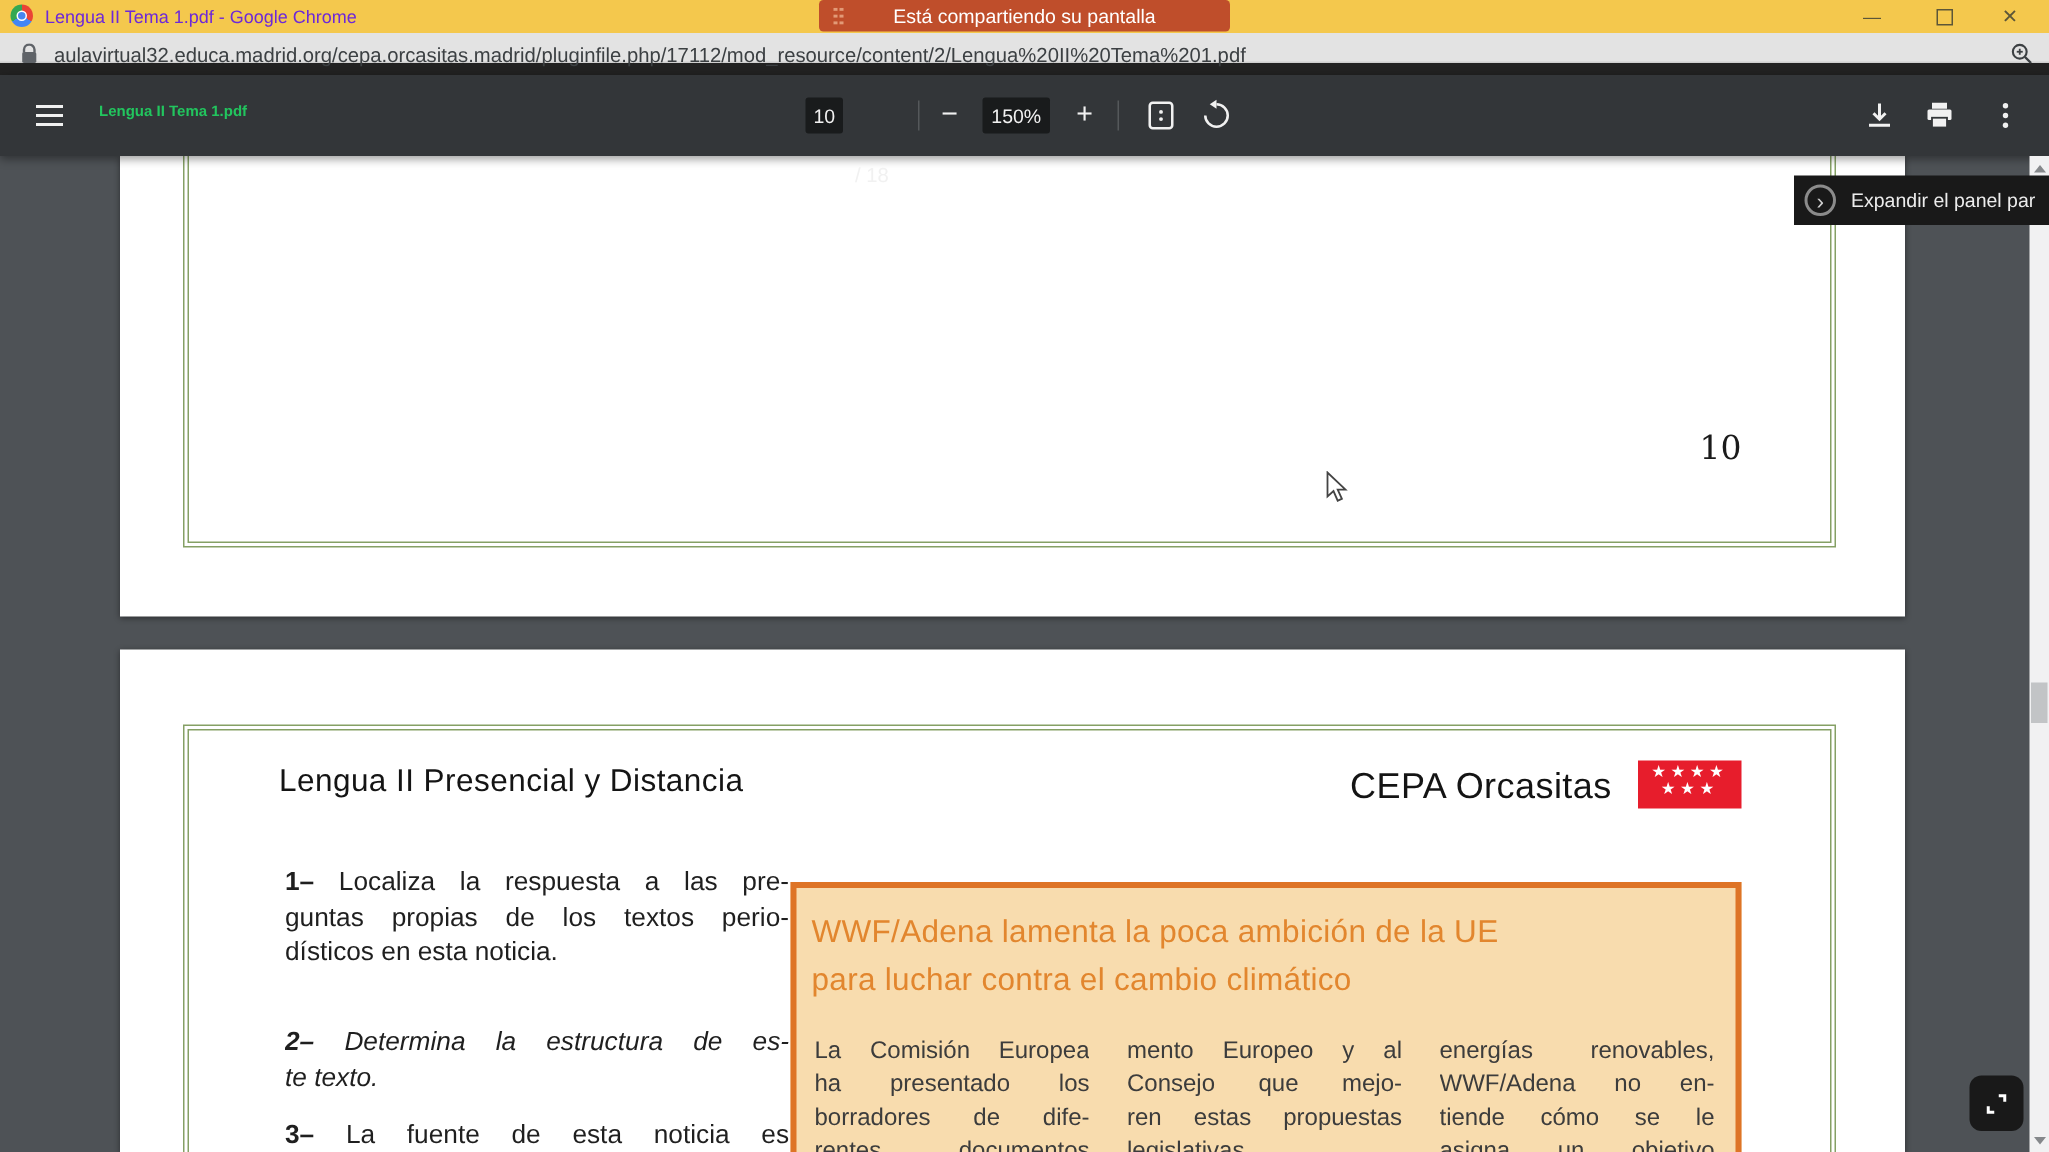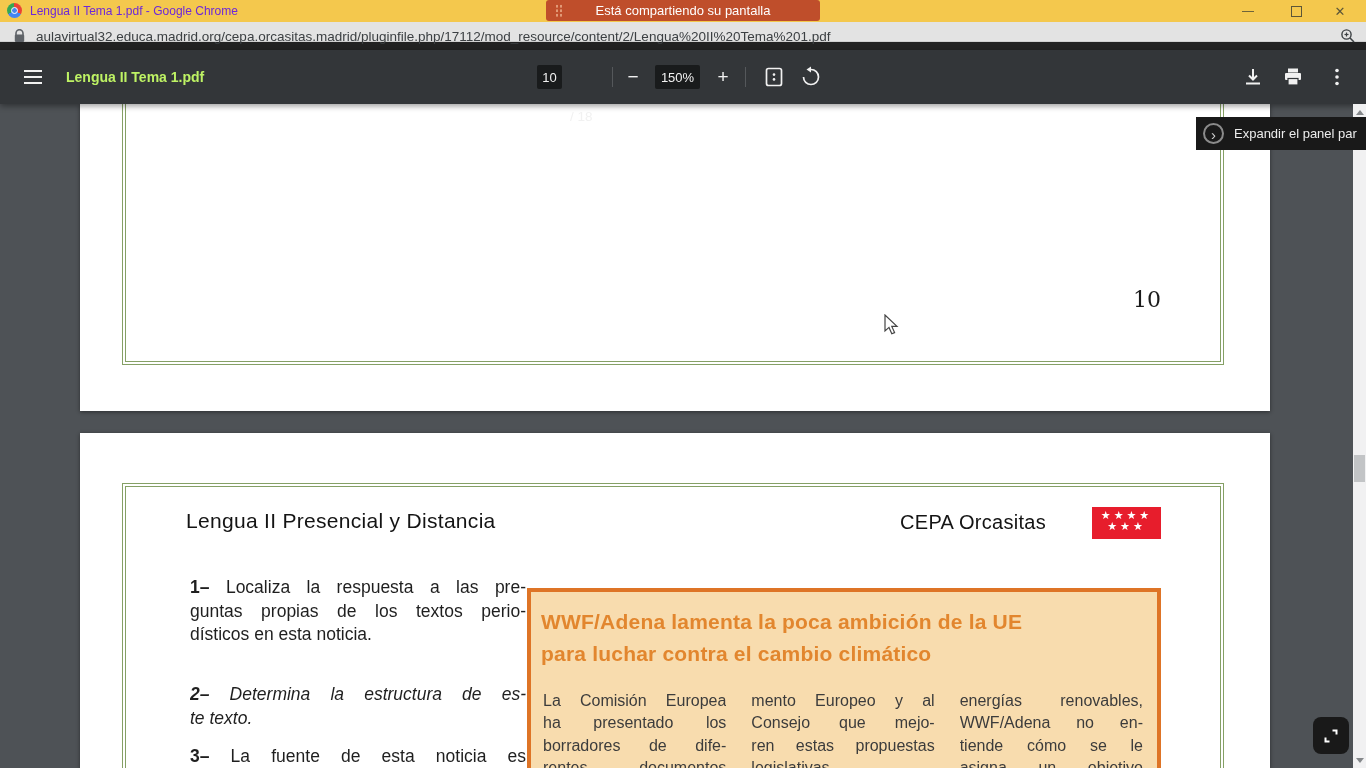--- a/index.html
+++ b/index.html
@@ -29,21 +29,21 @@
   .urlbar{position:absolute;left:0;top:22px;width:1366px;height:20px;background:#e3e3e3;border-bottom:1px solid #cfcfcf;box-sizing:border-box;}
   .lock-icon{position:absolute;left:14px;top:7px;}
   .url-text{position:absolute;left:36px;top:7px;font-size:13.5px;color:#3c4043;white-space:nowrap;}
   .zoom-glass{position:absolute;right:10px;top:6px;}
 
   
   .toolbar{position:absolute;left:0;top:50px;width:1366px;height:54px;background:#333639;
     box-shadow:0 2px 6px rgba(0,0,0,.4);z-index:5;}
   .hamburger{position:absolute;left:24px;top:20px;width:18px;height:14px;display:flex;flex-direction:column;justify-content:space-between;}
   .hamburger i{display:block;height:2px;background:#f1f1f1;}
-  .doc-title{position:absolute;left:66px;top:19px;font-size:14px;font-weight:bold;color:#bef264;}
+  .doc-title{position:absolute;left:66px;top:19px;font-size:10px;font-weight:bold;color:#22c55e;}
   .tb-box{position:absolute;top:15px;height:24px;background:#191b1c;color:#f1f1f1;font-size:13px;
     display:flex;align-items:center;justify-content:center;border-radius:2px;}
   .page-box{left:537px;width:25px;}
   .zoom-box{left:655px;width:45px;}
   .tb-text{position:absolute;top:20px;color:#f1f1f1;font-size:13.5px;}
   .page-total{left:570px;margin-top:39px;}
   .tb-sep{position:absolute;top:17px;width:1px;height:20px;background:#55585b;}
   .sep1{left:612px;} .sep2{left:745px;}
   .tb-glyph{position:absolute;top:14px;width:26px;height:26px;color:#f1f1f1;font-size:19px;
     display:flex;align-items:center;justify-content:center;}
@@ -59,35 +59,35 @@
   .page-doc{top:329px;height:335px;}
   .gborder{position:absolute;border:1px solid #85a065;}
   .gborder::after{content:'';position:absolute;inset:2px;border:1px solid #85a065;}
   .gb1{left:42px;top:-40px;width:1100px;height:299px;}
   .gb2{left:42px;top:50px;width:1100px;height:400px;}
   .pagenum{position:absolute;left:1053px;top:183px;font-family:"DejaVu Serif","Liberation Serif",serif;
     font-size:22px;color:#1a1a1a;}
 
   
   .hdr-left{position:absolute;left:106px;top:76px;font-size:21px;color:#141414;letter-spacing:.3px;}
-  .hdr-right{position:absolute;left:820px;top:78px;font-size:20px;color:#141414;letter-spacing:.3px;}
+  .hdr-right{position:absolute;left:820px;top:78px;font-size:24px;color:#141414;letter-spacing:.3px;}
   .flag{position:absolute;left:1012px;top:74px;width:69px;height:32px;background:#e71d2c;}
   .star-row{color:#fff;font-size:11px;letter-spacing:3px;text-align:center;line-height:12px;white-space:nowrap;}
   .star-row.r0{margin-top:2px;}
   .star-row.r1{margin-top:-1px;}
 
   .q{position:absolute;left:110px;width:336px;font-size:17.5px;line-height:23.5px;color:#1f1f1f;}
   .q1{top:143px;} .q2{top:250px;font-style:italic;} .q3{top:312px;}
   .ln{white-space:nowrap;overflow:hidden;text-align:left;}
   .ln.just{text-align:justify;text-align-last:justify;}
   .q b{font-weight:bold;}
 
   .article{position:absolute;left:447px;top:155px;width:634px;height:420px;box-sizing:border-box;
     border:4px solid #de7426;background:#f8dcae;}
-  .headline{margin:14px 12px 0 10px;font-size:21px;font-weight:bold;color:#e2862e;line-height:31.5px;letter-spacing:.2px;}
+  .headline{margin:14px 12px 0 10px;font-size:21px;font-weight:normal;color:#e2862e;line-height:31.5px;letter-spacing:.2px;}
   .acols{display:flex;gap:25px;margin:21px 14px 0 12px;}
   .acol{flex:1;font-size:16px;line-height:22.3px;color:#3c3c3c;}
 
   
   .panel-tip{position:absolute;right:0;top:13px;width:170px;height:33px;background:#191919;
     display:flex;align-items:center;gap:10px;padding-left:7px;box-sizing:border-box;z-index:9;overflow:hidden;}
   .tip-circle{flex:0 0 auto;width:21px;height:21px;border-radius:50%;border:2px solid #8b8b8b;
     color:#cfcfcf;font-size:15px;line-height:20px;text-align:center;box-sizing:border-box;}
   .tip-text{color:#ececec;font-size:13px;white-space:nowrap;}
 

